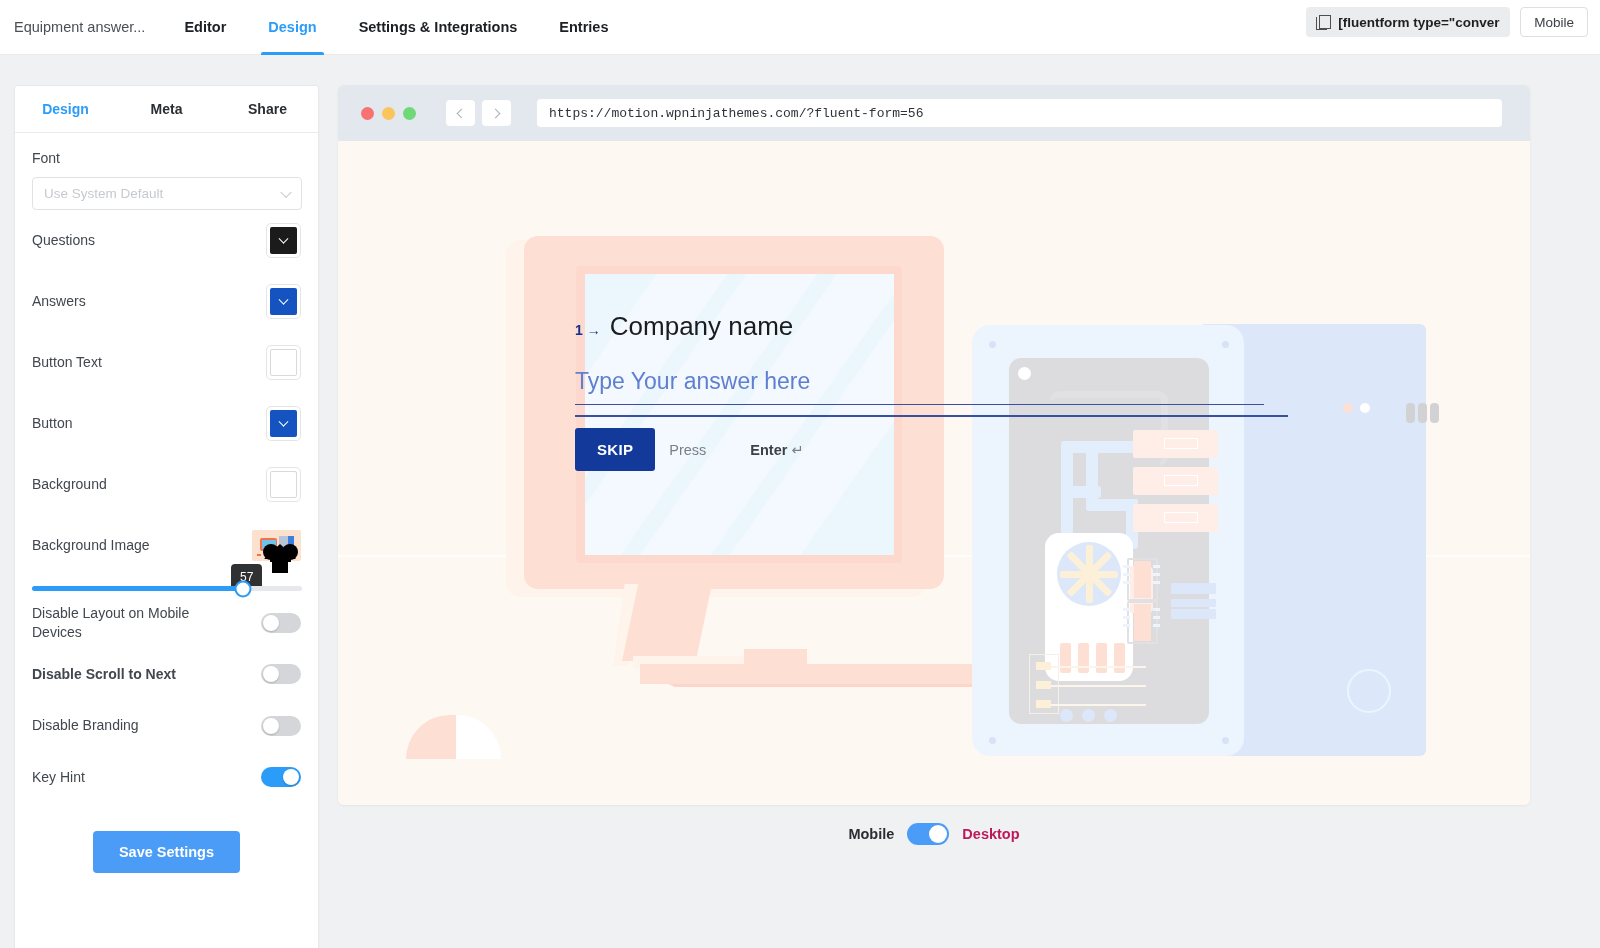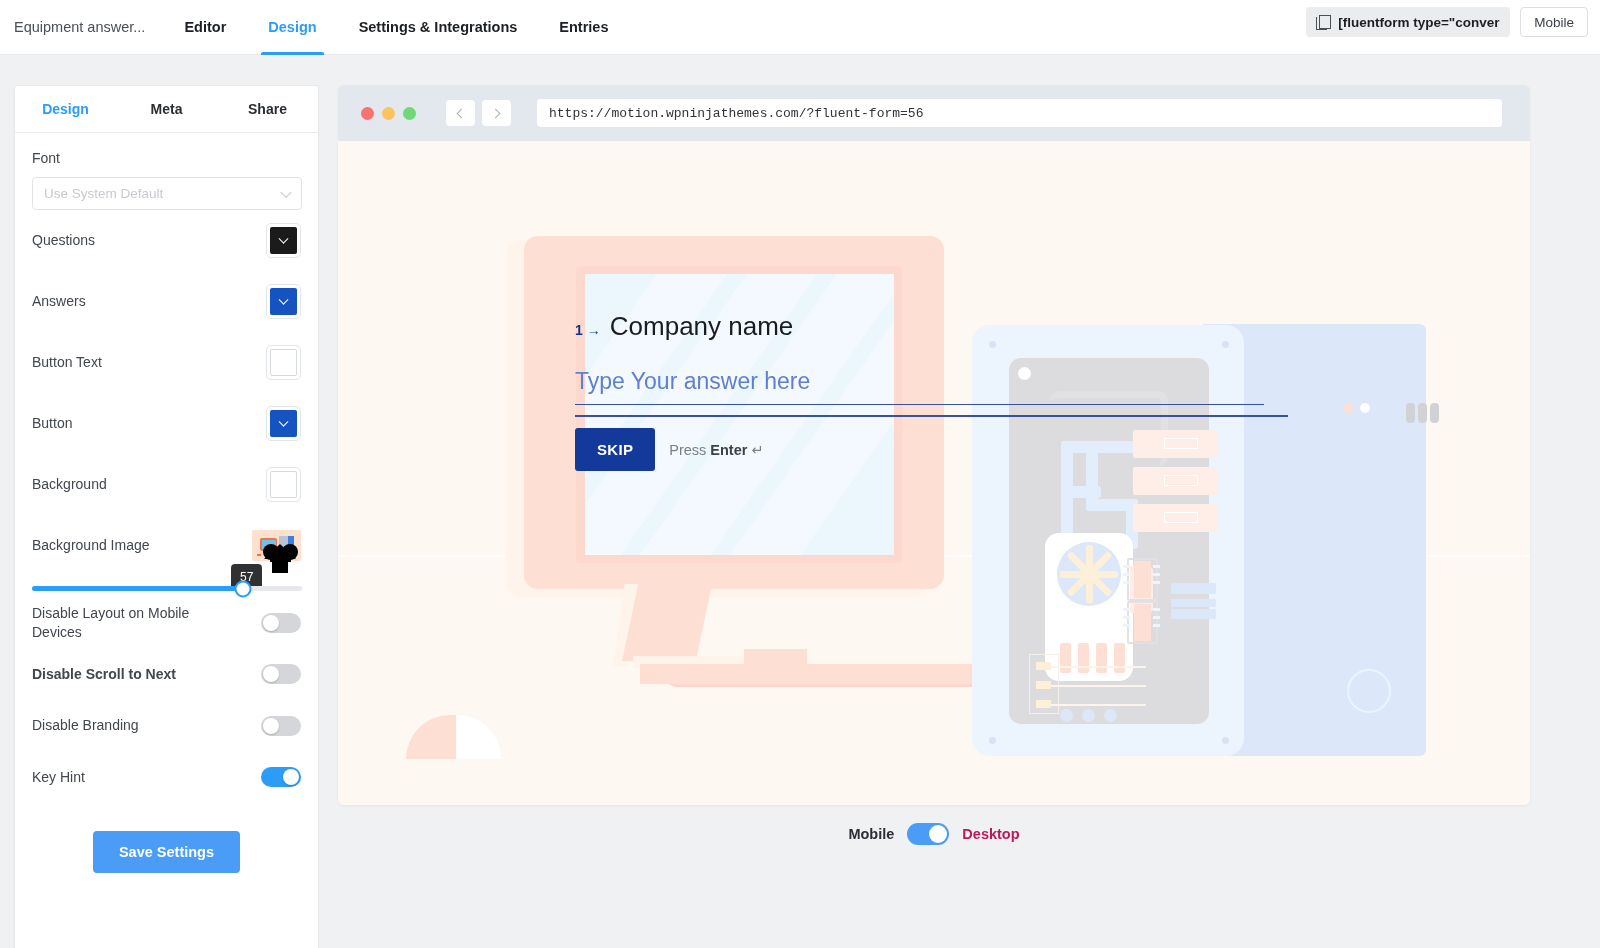--- a/index.html
+++ b/index.html
@@ -257,21 +257,21 @@
     margin-top:26px; width: 689px; border-bottom: 1.5px solid #3950a0; padding-bottom: 9px;
     font-size: 23px; color:#5f7fd0;
   }
   .btn-line { margin-top:23px; display:flex; align-items:center; gap:14px;}
   .skip-btn {
     background:#13399b; color:#fff; font-size:15px; font-weight:bold;
     padding:13px 22px; border:none; border-radius:3px; cursor:pointer;
     font-family:"Liberation Sans", sans-serif; letter-spacing:.3px;
   }
   .press-enter { font-size:14.5px; color:#7a7f86;}
-  .press-enter b { color:#3c4147;}
+  .press-enter b { color:#3c4147;margin-left:40px;}
 
   
   .prev-footer { position:absolute; left:716px; bottom:0; display:flex; z-index: 7;}
   .pct-box {
     width: 199px; height:36px; background:#fdf6ee; display:flex; flex-direction:column;
     justify-content:center; padding: 0 15px;
   }
   .pct-text { font-size:12.5px; color:#4a4f55;}
   .pct-track { margin-top:5px; height:4px; background:#b3bbd8; border-radius:2px; width:155px;}
   .powered {

